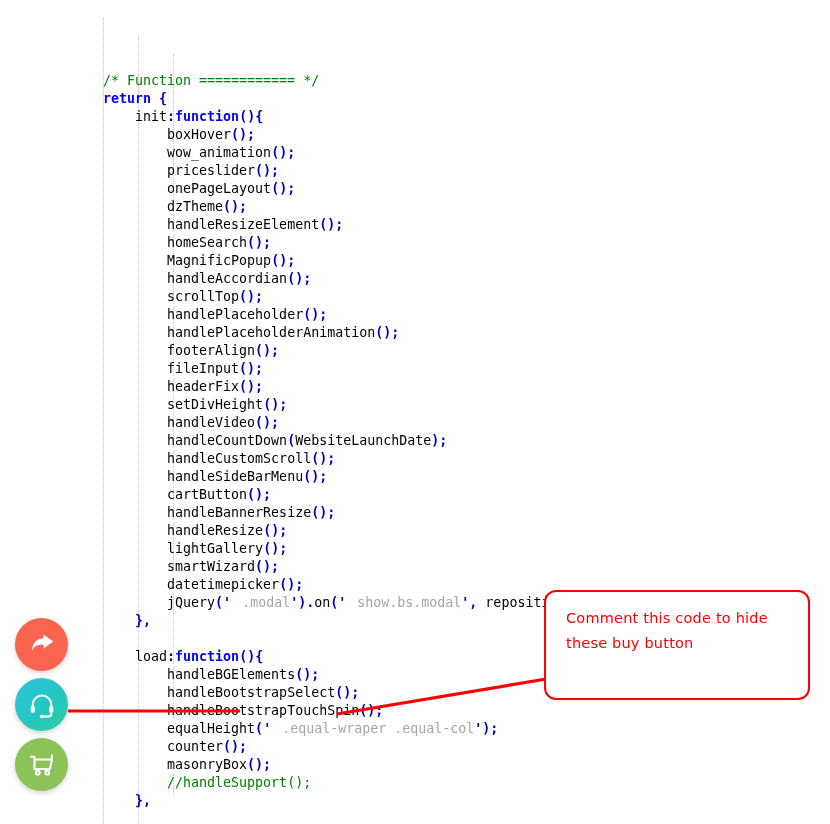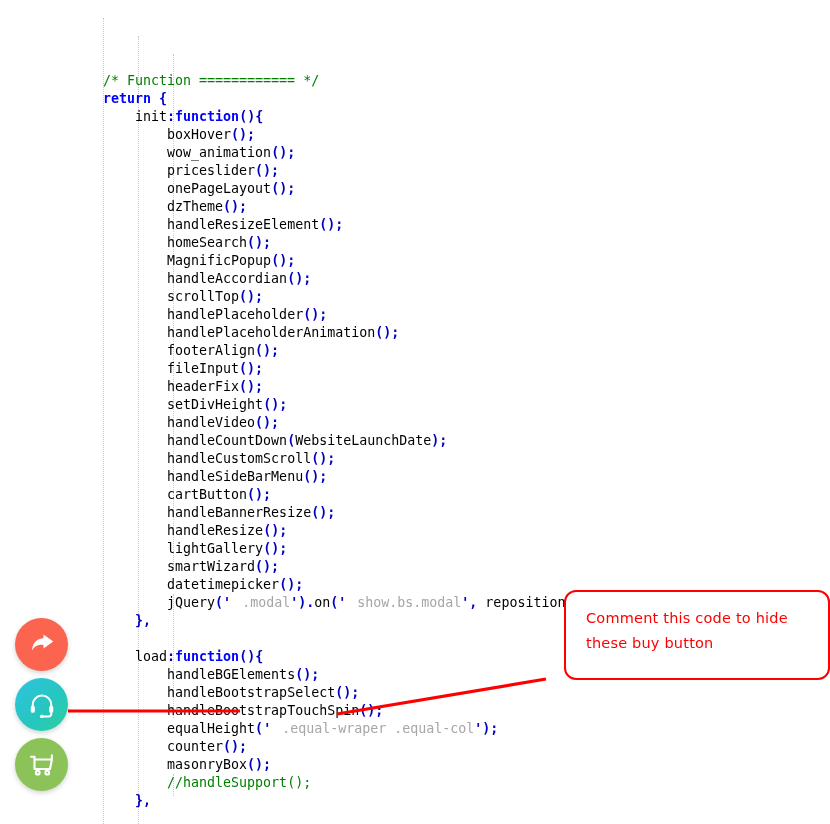--- a/index.html
+++ b/index.html
@@ -67,24 +67,24 @@
   }
   #fab-share   { left: 15px; top: 618px; background: #fb6550; }
   #fab-support { left: 15px; top: 678px;
                  background: linear-gradient(135deg, #2fc4e0 0%, #25c6c0 55%, #2ecf9e 100%); }
   #fab-cart    { left: 15px; top: 738px; background: #8cc359; }
   .fab svg { display: block; }
 
   
   #callout {
     position: absolute;
-    left: 564px;
+    left: 544px;
     top: 590px;
     width: 266px;
-    height: 90px;
+    height: 110px;
     border: 2.5px solid #ff0000;
     border-radius: 12px;
     background: #ffffff;
     box-sizing: border-box;
     padding: 14px 16px 0 20px;
   }
   #callout .ctext {
     color: #ff0000;
     font-family: "DejaVu Sans", sans-serif;
     font-size: 14.5px;

